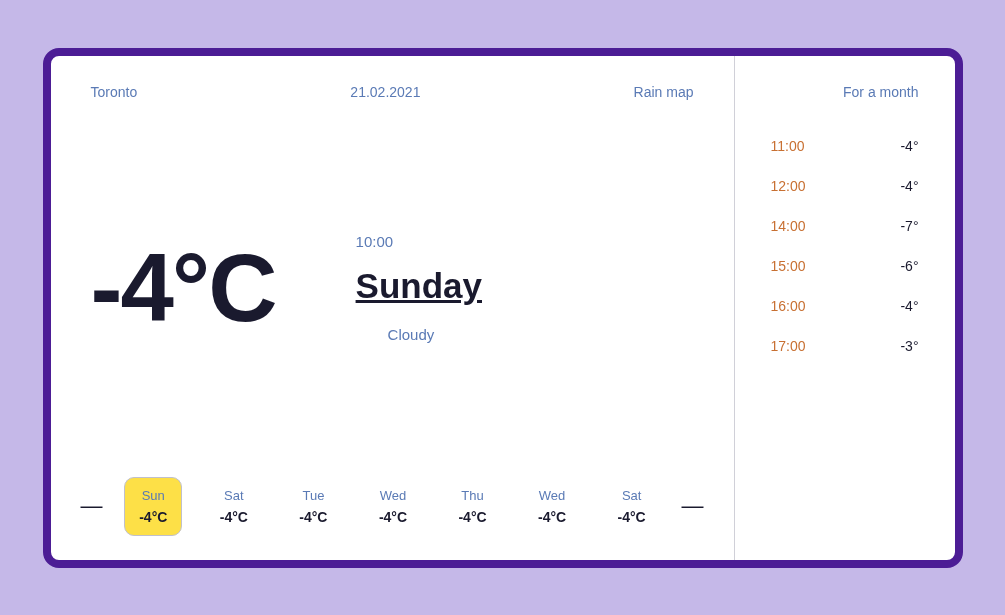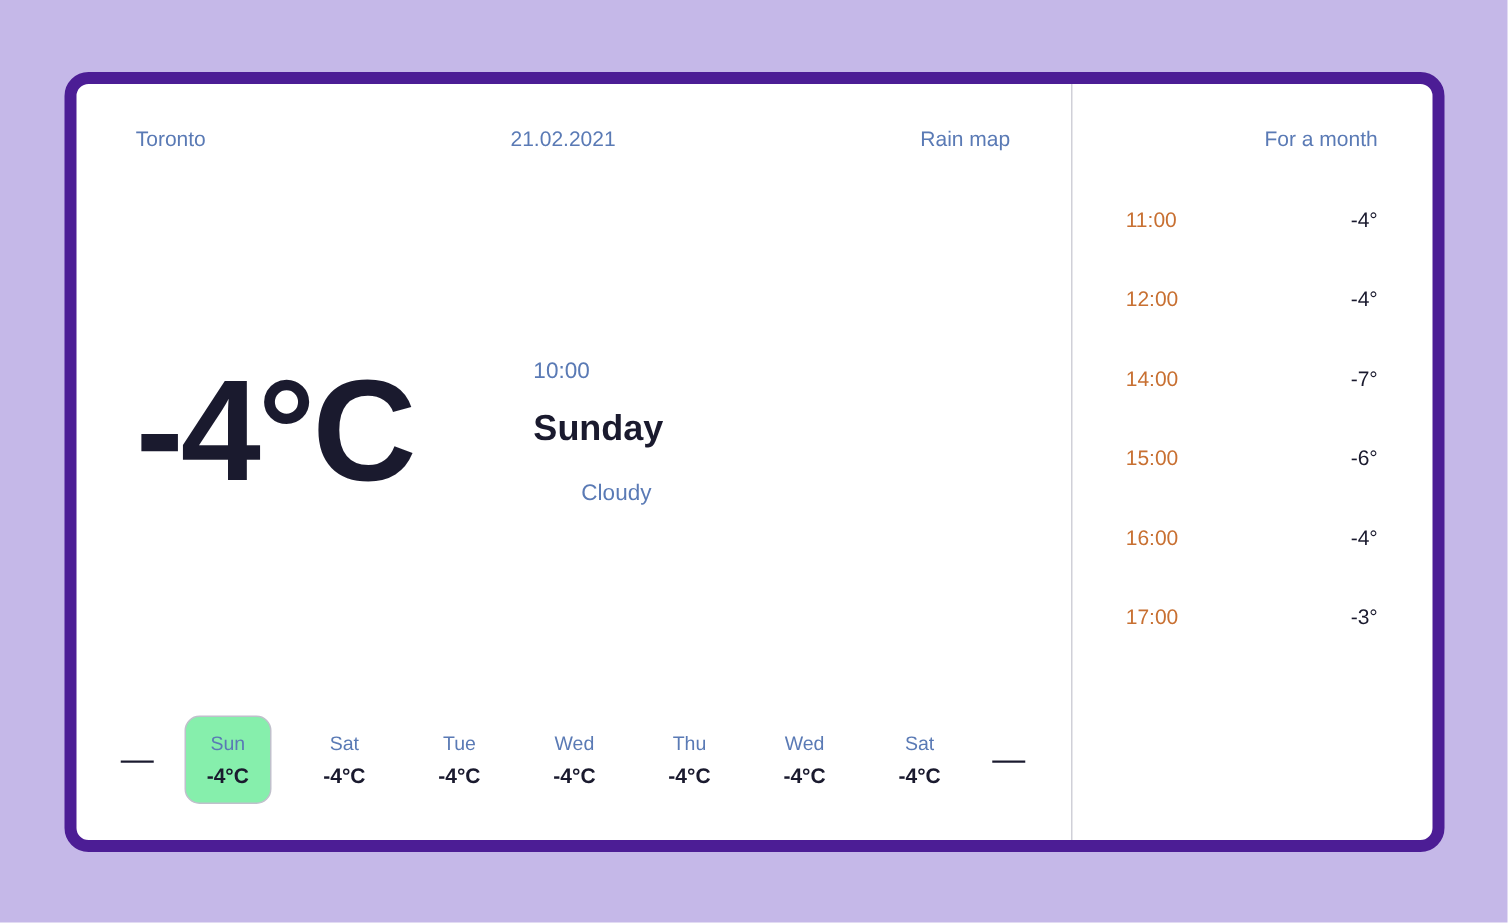--- a/index.html
+++ b/index.html
@@ -68,23 +68,24 @@
       flex-direction: column;
       gap: 16px;
     }
 
     .time-label {
       font-size: 15px;
       color: #5a7ab5;
     }
 
     .day-label {
-      font-size: 24px;
+      font-size: 35px;
       font-weight: 700;
       color: #1a1a2e;
+      text-decoration: underline;
     }
 
     .condition-label {
       font-size: 15px;
       color: #5a7ab5;
       margin-top: 4px;
       margin-left: 32px;
     }
 
     .bottom-forecast {
@@ -114,57 +115,57 @@
       display: flex;
       flex-direction: column;
       align-items: center;
       padding: 10px 14px;
       border-radius: 10px;
       cursor: pointer;
     }
 
     .forecast-day.active {
       border: 1.5px solid #c0c0cc;
-      background: #86efac;
+      background: #fde047;
       align-items: center;
     }
 
     .forecast-day-name {
       font-size: 13px;
       color: #5a7ab5;
       margin-bottom: 6px;
     }
 
     .forecast-day-temp {
       font-size: 14px;
       font-weight: 600;
       color: #1a1a2e;
     }
 
     
     .right-panel {
-      width: 240px;
+      width: 220px;
       display: flex;
       flex-direction: column;
       padding: 28px 0 20px 0;
     }
 
     .right-header {
       font-size: 14px;
       color: #5a7ab5;
       text-align: right;
       padding-right: 36px;
       margin-bottom: 28px;
       cursor: pointer;
     }
 
     .hourly-list {
       display: flex;
       flex-direction: column;
-      gap: 17px;
+      gap: 4px;
       padding: 0 20px;
     }
 
     .hourly-item {
       display: flex;
       justify-content: space-between;
       align-items: center;
       padding: 10px 16px;
     }
 

